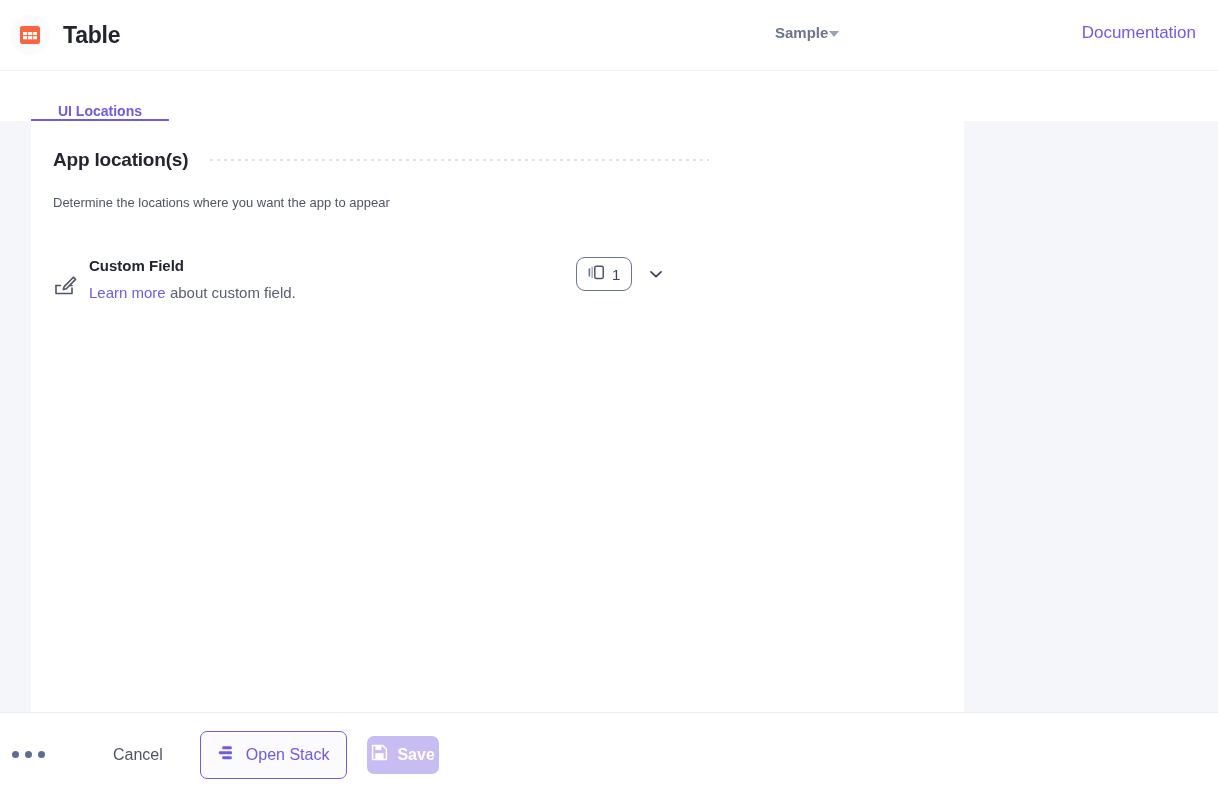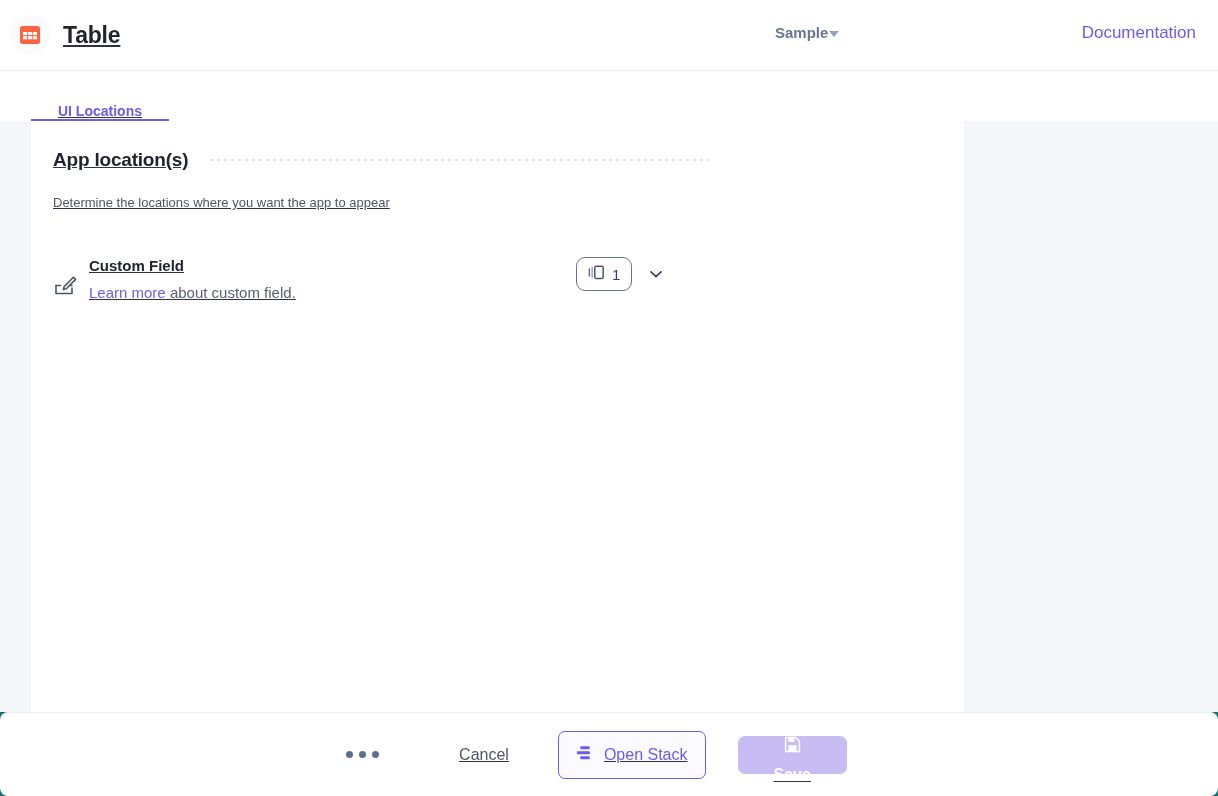--- a/index.html
+++ b/index.html
@@ -17,21 +17,20 @@
     -webkit-font-smoothing: antialiased;
   }
 
   .app {
     position: relative;
     width: 1218px;
     height: 796px;
     display: flex;
     flex-direction: column;
     background: #0f766e;
-    text-decoration: underline;
   }
 
   
   .header {
     height: 71px;
     flex: 0 0 71px;
     background: #ffffff;
     border-bottom: 1px solid #eceef4;
     display: flex;
     align-items: center;
@@ -263,24 +262,23 @@
   }
 
   
   .footer {
     height: 84px;
     flex: 0 0 84px;
     background: #ffffff;
     border-top: 1px solid #eceef4;
     display: flex;
     align-items: center;
-    justify-content: center;
-    gap: 12px;
+    justify-content: flex-start;
+    gap: 0;
     padding-right: 37px;
-    border-radius: 8px;
   }
 
   .more-btn {
     display: flex;
     align-items: center;
     gap: 6px;
     padding: 10px 12px;
     cursor: pointer;
     margin-right: 42px;
   }
@@ -318,30 +316,29 @@
     font-family: inherit;
     cursor: pointer;
     margin-right: 20px;
   }
 
   .btn-save {
     display: flex;
     align-items: center;
     gap: 9px;
     height: 38px;
-    padding: 0 36px;
+    padding: 0 4px;
     border: none;
     border-radius: 7px;
     background: #c7bdf3;
     color: #ffffff;
     font-size: 16px;
     font-weight: bold;
     font-family: inherit;
     cursor: default;
-    flex-direction: column;
   }
 </style>
 </head>
 <body>
 
 <div class="app">
 
   <div class="header">
 
     <div class="brand">

